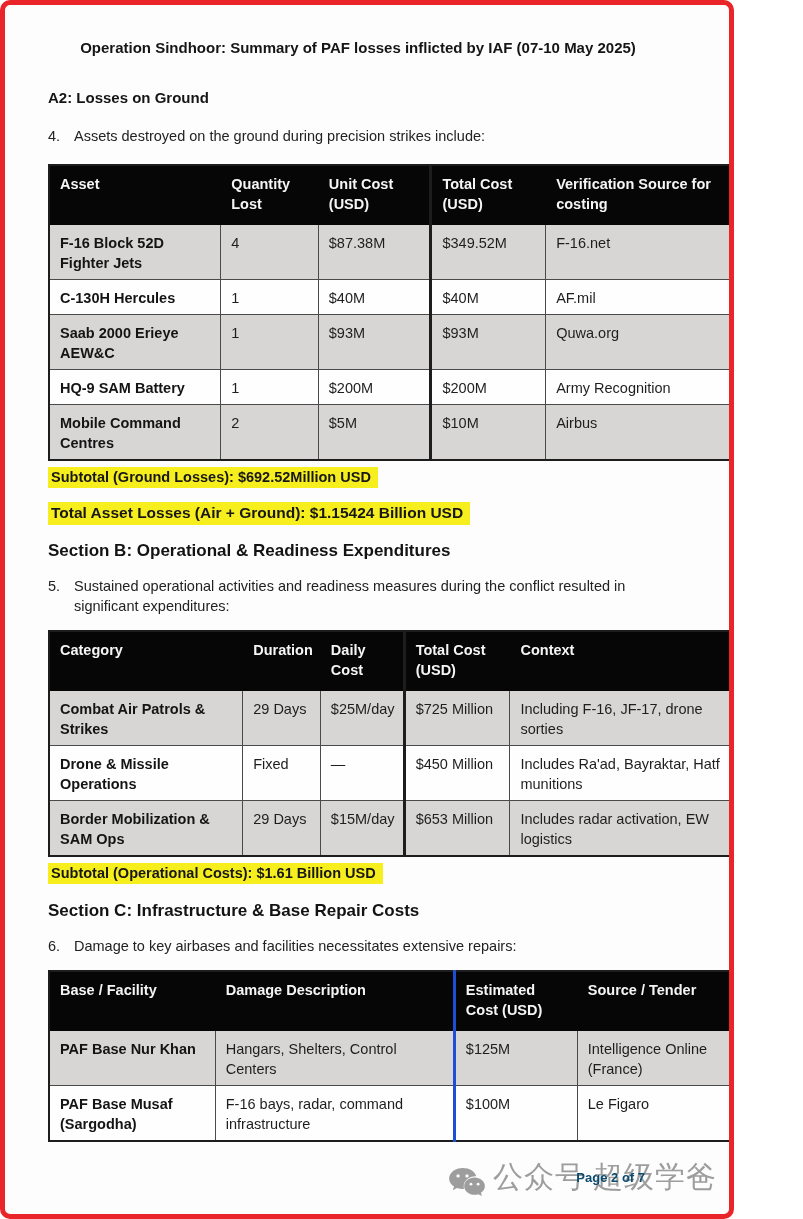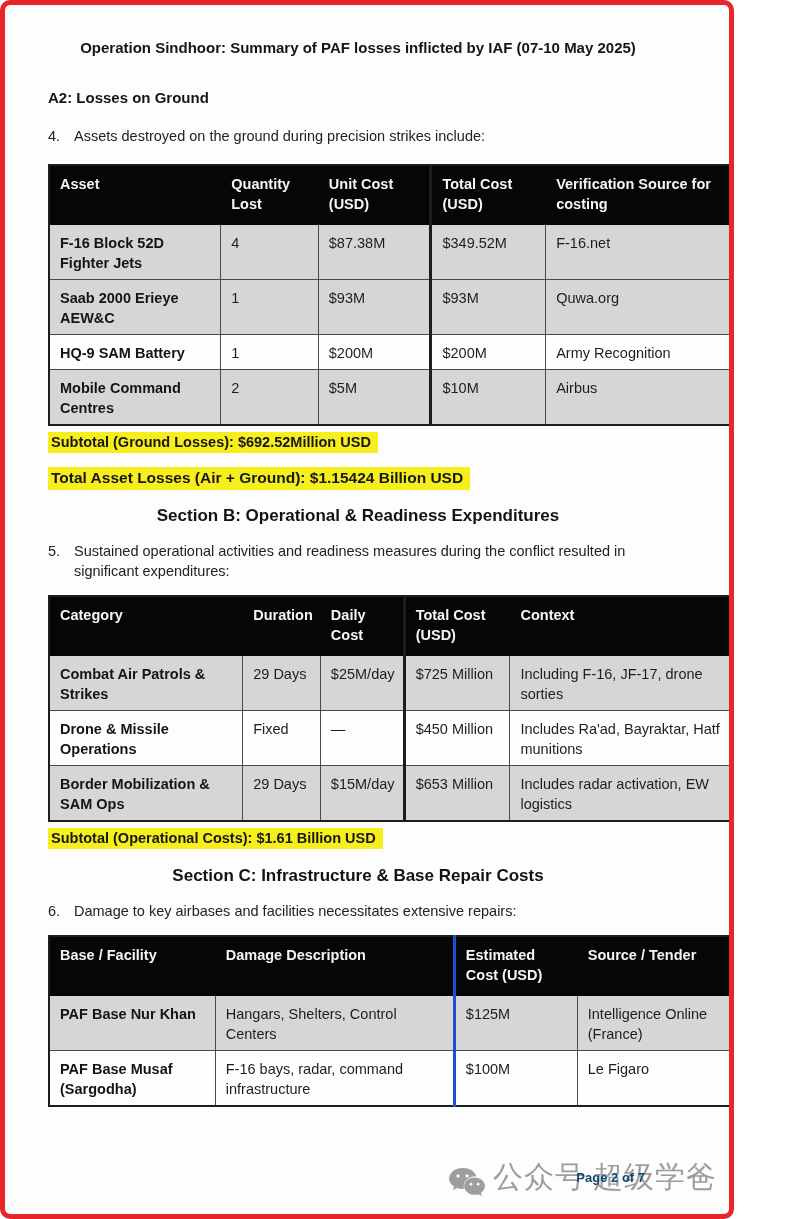--- a/index.html
+++ b/index.html
@@ -81,21 +81,21 @@
     margin-top: 6px;
     background: #f6ee1d;
     padding: 2px 7px 3px 3px;
     font-weight: bold;
     font-size: 14.5px;
     color: #171717;
   }
   .hl.big { margin-top: 14px; font-size: 15.5px; }
   .section-h {
     margin-top: 16px;
-    text-align: center;
+    text-align: left;
     font-size: 17px;
     font-weight: bold;
     color: #131313;
   }
 
   .watermark {
     position: absolute;
     right: 12px; bottom: 16px;
     display: flex;
     align-items: flex-end;
@@ -146,20 +146,27 @@
         <th class="thick">Total Cost (USD)</th>
         <th>Verification Source for costing</th>
       </tr>
       <tr class="gray">
         <td class="c1">F-16 Block 52D Fighter Jets</td>
         <td>4</td>
         <td>$87.38M</td>
         <td class="thick">$349.52M</td>
         <td>F-16.net</td>
       </tr>
+      <tr class="white">
+        <td class="c1">C-130H Hercules</td>
+        <td>1</td>
+        <td>$40M</td>
+        <td class="thick">$40M</td>
+        <td>AF.mil</td>
+      </tr>
       <tr class="gray">
         <td class="c1">Saab 2000 Erieye AEW&amp;C</td>
         <td>1</td>
         <td>$93M</td>
         <td class="thick">$93M</td>
         <td>Quwa.org</td>
       </tr>
       <tr class="white">
         <td class="c1">HQ-9 SAM Battery</td>
         <td>1</td>

